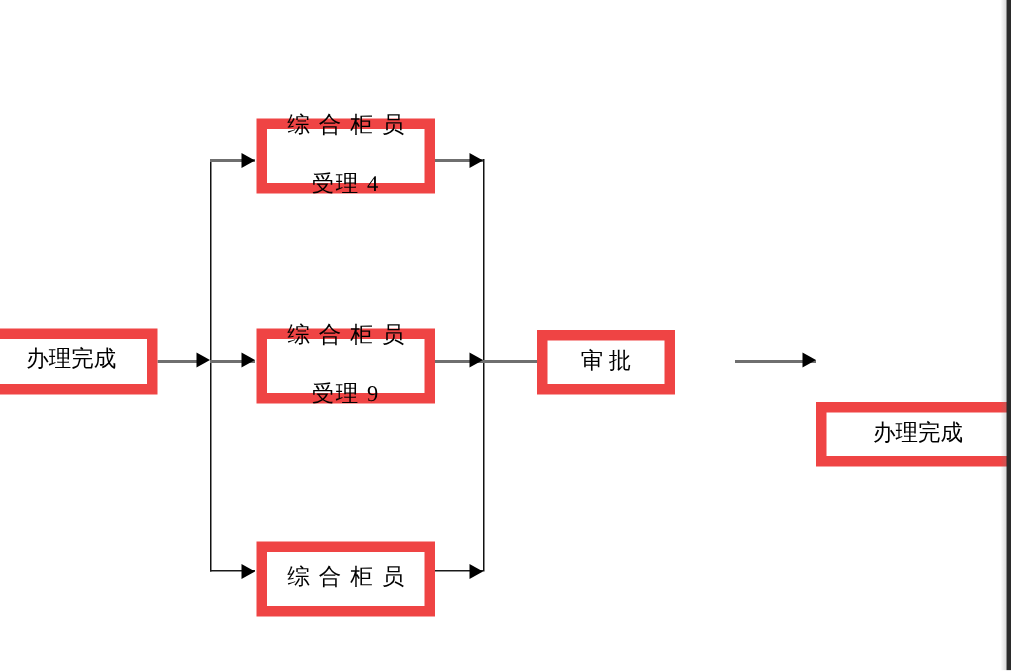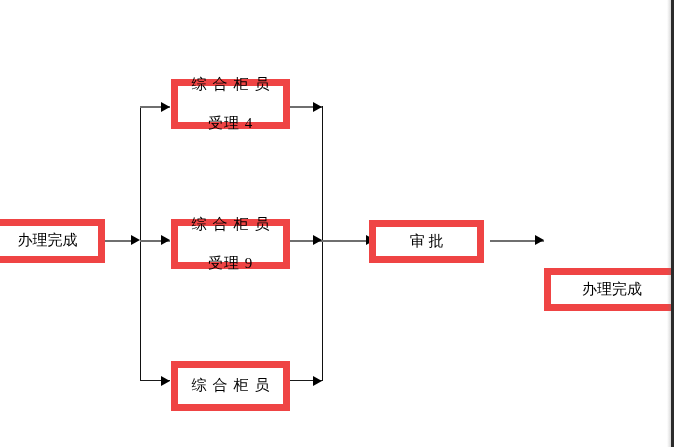--- a/index.html
+++ b/index.html
@@ -69,21 +69,21 @@
   #node-teller-1 {
     left: 171px;  top: 79px;   width: 119px; height: 50px;
   }
   #node-teller-2 {
     left: 171px;  top: 219px;  width: 119px; height: 50px;
   }
   #node-teller-3 {
     left: 171px;  top: 361px;  width: 119px; height: 50px;
   }
   #node-approval {
-    left: 369px;  top: 220px;  width: 115px; height: 43px;
+    left: 358px;  top: 220px;  width: 92px; height: 43px;
   }
   #node-complete {
     left: 544px;  top: 220px;  width: 136px; height: 43px; margin-top: 48px;
   }
 
   
   .hline {
     position: absolute;
     height: 0;
     border-top: 2px solid #6f6f6f;

